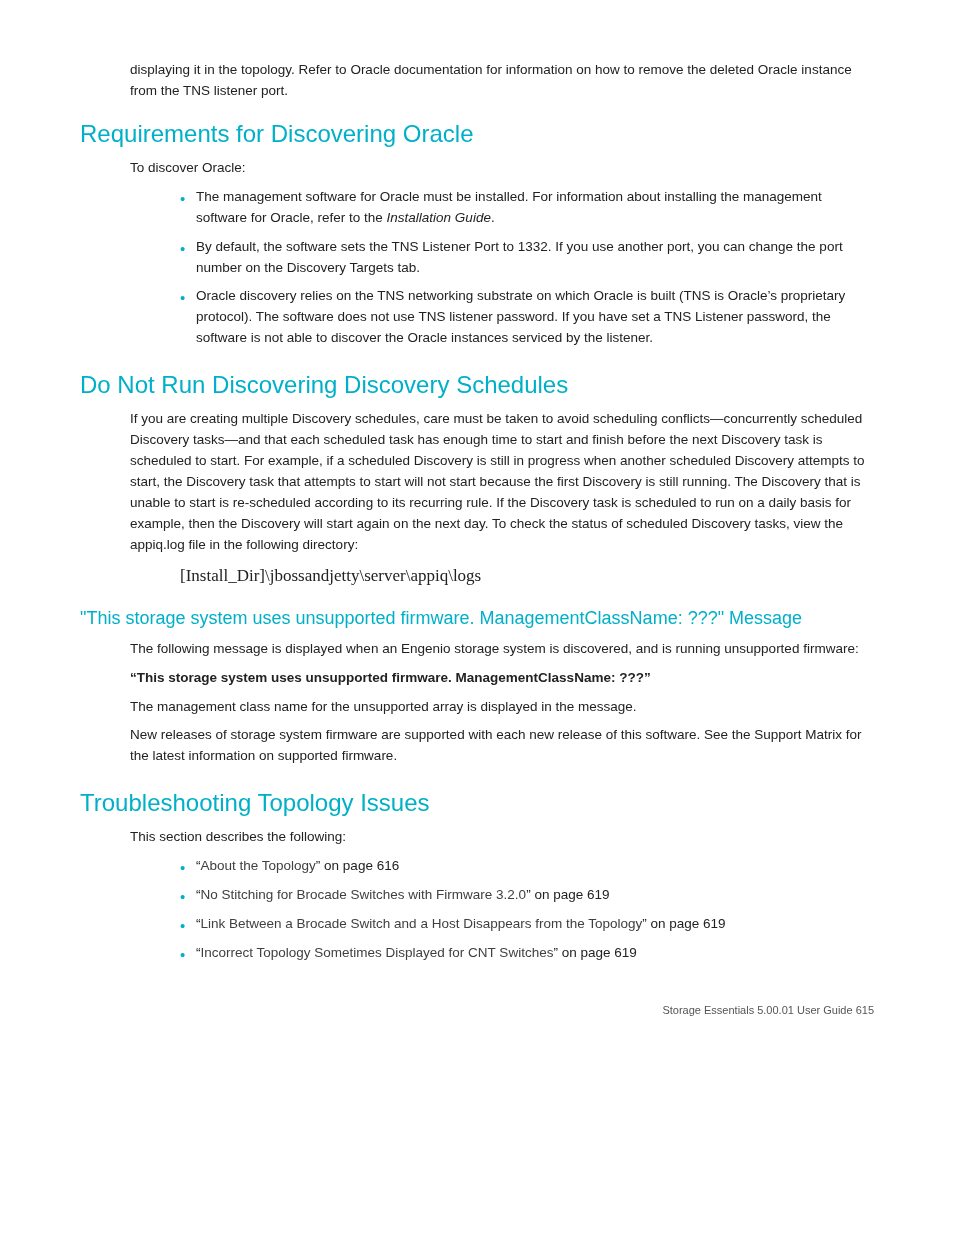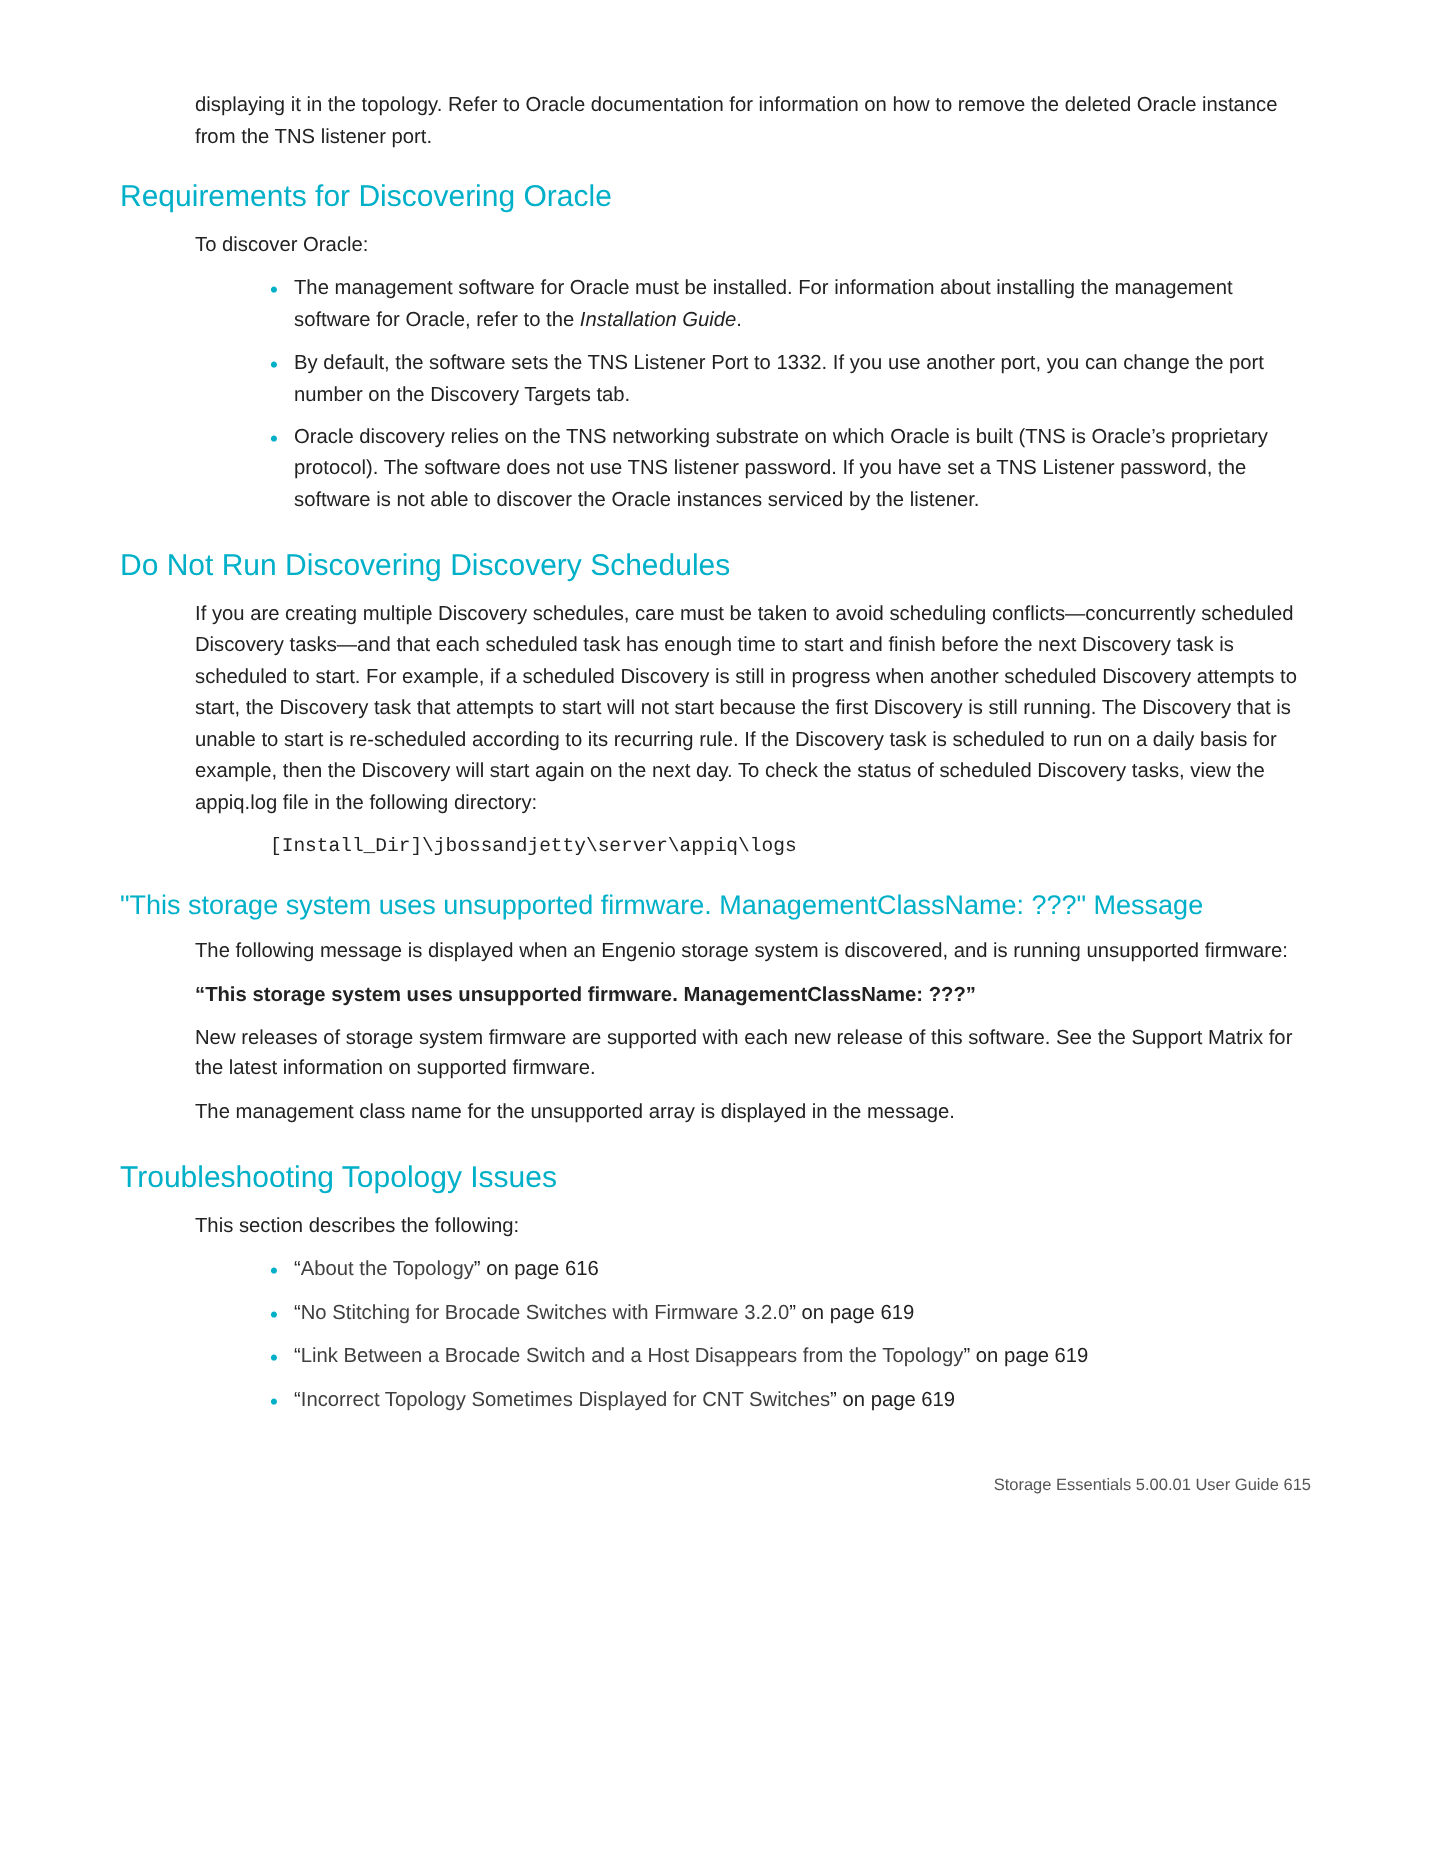--- a/index.html
+++ b/index.html
@@ -19,21 +19,21 @@
     .page-container {
       max-width: 794px;
       margin: 0 auto;
     }
     .intro-para {
       margin-bottom: 18px;
       line-height: 1.55;
     }
     h2.section-heading {
       color: #00b0c8;
-      font-size: 20px;
+      font-size: 24px;
       font-weight: normal;
       margin-bottom: 10px;
       margin-top: 4px;
     }
     h3.section-heading {
       color: #00b0c8;
       font-size: 18px;
       font-weight: normal;
       margin-bottom: 10px;
       margin-top: 4px;
@@ -61,22 +61,22 @@
     }
     ul.bullet-list li::before {
       content: "•";
       color: #00b0c8;
       position: absolute;
       left: 0;
       top: 0;
       font-size: 15px;
     }
     .code-block {
-      font-family: Liberation Mono, monospace;
-      font-size: 13px;
+      font-family: Liberation Serif, serif;
+      font-size: 17px;
       background: #ffffff;
       margin: 10px 50px 14px 50px;
       color: #222;
     }
     .bold-message {
       font-weight: bold;
       margin-bottom: 8px;
     }
     a.link-text {
       color: #404040;
@@ -123,22 +123,22 @@
       <p class="sub-para">If you are creating multiple Discovery schedules, care must be taken to avoid scheduling conflicts—concurrently scheduled Discovery tasks—and that each scheduled task has enough time to start and finish before the next Discovery task is scheduled to start. For example, if a scheduled Discovery is still in progress when another scheduled Discovery attempts to start, the Discovery task that attempts to start will not start because the first Discovery is still running. The Discovery that is unable to start is re-scheduled according to its recurring rule. If the Discovery task is scheduled to run on a daily basis for example, then the Discovery will start again on the next day. To check the status of scheduled Discovery tasks, view the appiq.log file in the following directory:</p>
       <div class="code-block">[Install_Dir]\jbossandjetty\server\appiq\logs</div>
     </div>
   </div>
 
   <div class="section-block">
     <h3 class="section-heading">"This storage system uses unsupported firmware.  ManagementClassName:  ???" Message</h3>
     <div class="indented">
       <p class="sub-para">The following message is displayed when an Engenio storage system is discovered, and is running unsupported firmware:</p>
       <p class="sub-para bold-message">“This storage system uses unsupported firmware.  ManagementClassName:  ???”</p>
+      <p class="sub-para">The management class name for the unsupported array is displayed in the message.</p>
       <p class="sub-para">New releases of storage system firmware are supported with each new release of this software. See the Support Matrix for the latest information on supported firmware.</p>
-      <p class="sub-para">The management class name for the unsupported array is displayed in the message.</p>
     </div>
   </div>
 
   <div class="section-block">
     <h2 class="section-heading">Troubleshooting Topology Issues</h2>
     <div class="indented">
       <p class="sub-para">This section describes the following:</p>
       <ul class="bullet-list">
         <li>
           <span>

